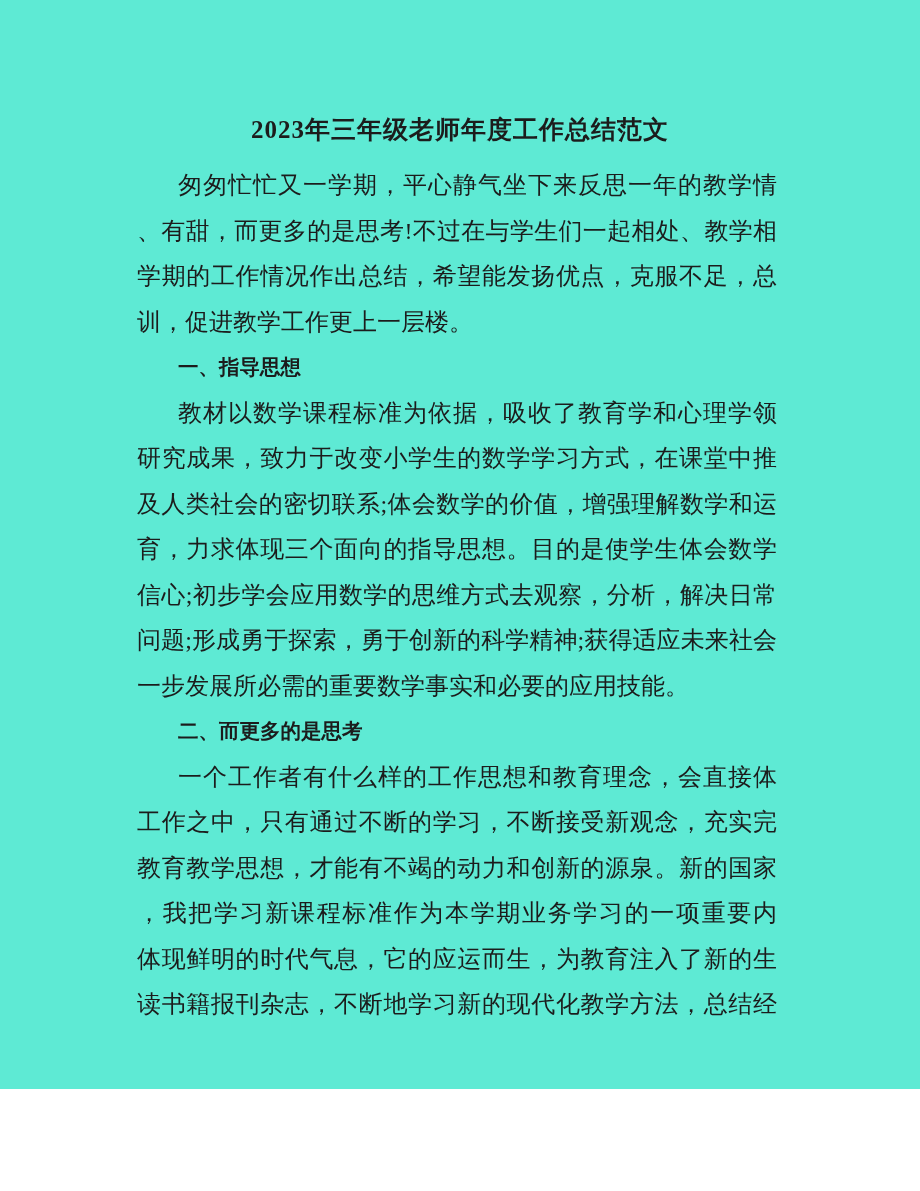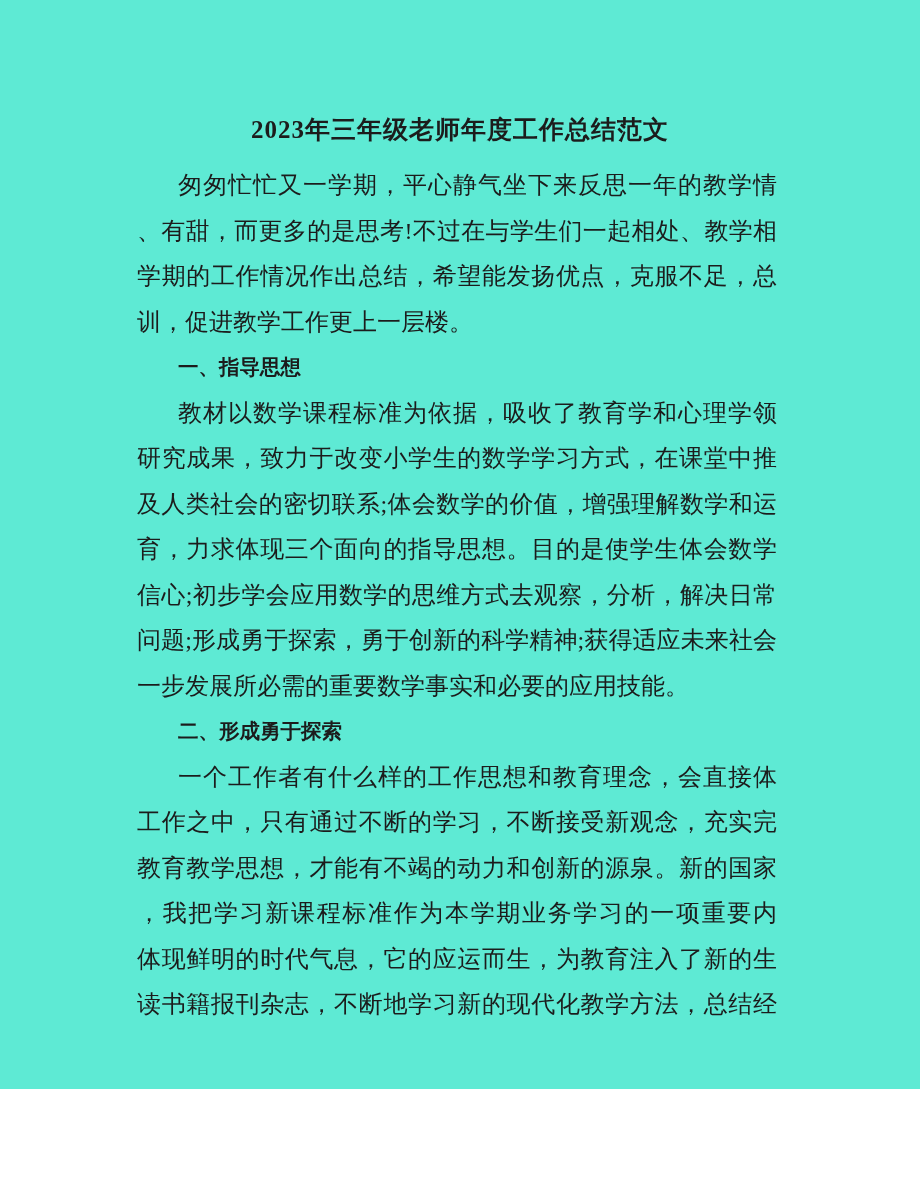--- a/index.html
+++ b/index.html
@@ -76,21 +76,21 @@
       <div class="line">学期的工作情况作出总结，希望能发扬优点，克服不足，总结经验教</div>
       <div class="line para-last">训，促进教学工作更上一层楼。</div>
       <div class="heading">一、指导思想</div>
       <div class="line first">教材以数学课程标准为依据，吸收了教育学和心理学领域的最新</div>
       <div class="line">研究成果，致力于改变小学生的数学学习方式，在课堂中推进素质教</div>
       <div class="line">及人类社会的密切联系;体会数学的价值，增强理解数学和运用数学的</div>
       <div class="line">育，力求体现三个面向的指导思想。目的是使学生体会数学与大自然</div>
       <div class="line">信心;初步学会应用数学的思维方式去观察，分析，解决日常生活中的</div>
       <div class="line">问题;形成勇于探索，勇于创新的科学精神;获得适应未来社会生活和进</div>
       <div class="line para-last">一步发展所必需的重要数学事实和必要的应用技能。</div>
-      <div class="heading">二、形成勇于探索</div>
+      <div class="heading">二、而更多的是思考</div>
       <div class="line first">一个工作者有什么样的工作思想和教育理念，会直接体现在一切</div>
       <div class="line">工作之中，只有通过不断的学习，不断接受新观念，充实完善自己的</div>
       <div class="line">教育教学思想，才能有不竭的动力和创新的源泉。新的国家课程标准</div>
       <div class="line">，我把学习新课程标准作为本学期业务学习的一项重要内容，经常阅</div>
       <div class="line">体现鲜明的时代气息，它的应运而生，为教育注入了新的生机。为此</div>
       <div class="line">读书籍报刊杂志，不断地学习新的现代化教学方法，总结经验教，不断</div>
     </div>
 
 </div>
 

